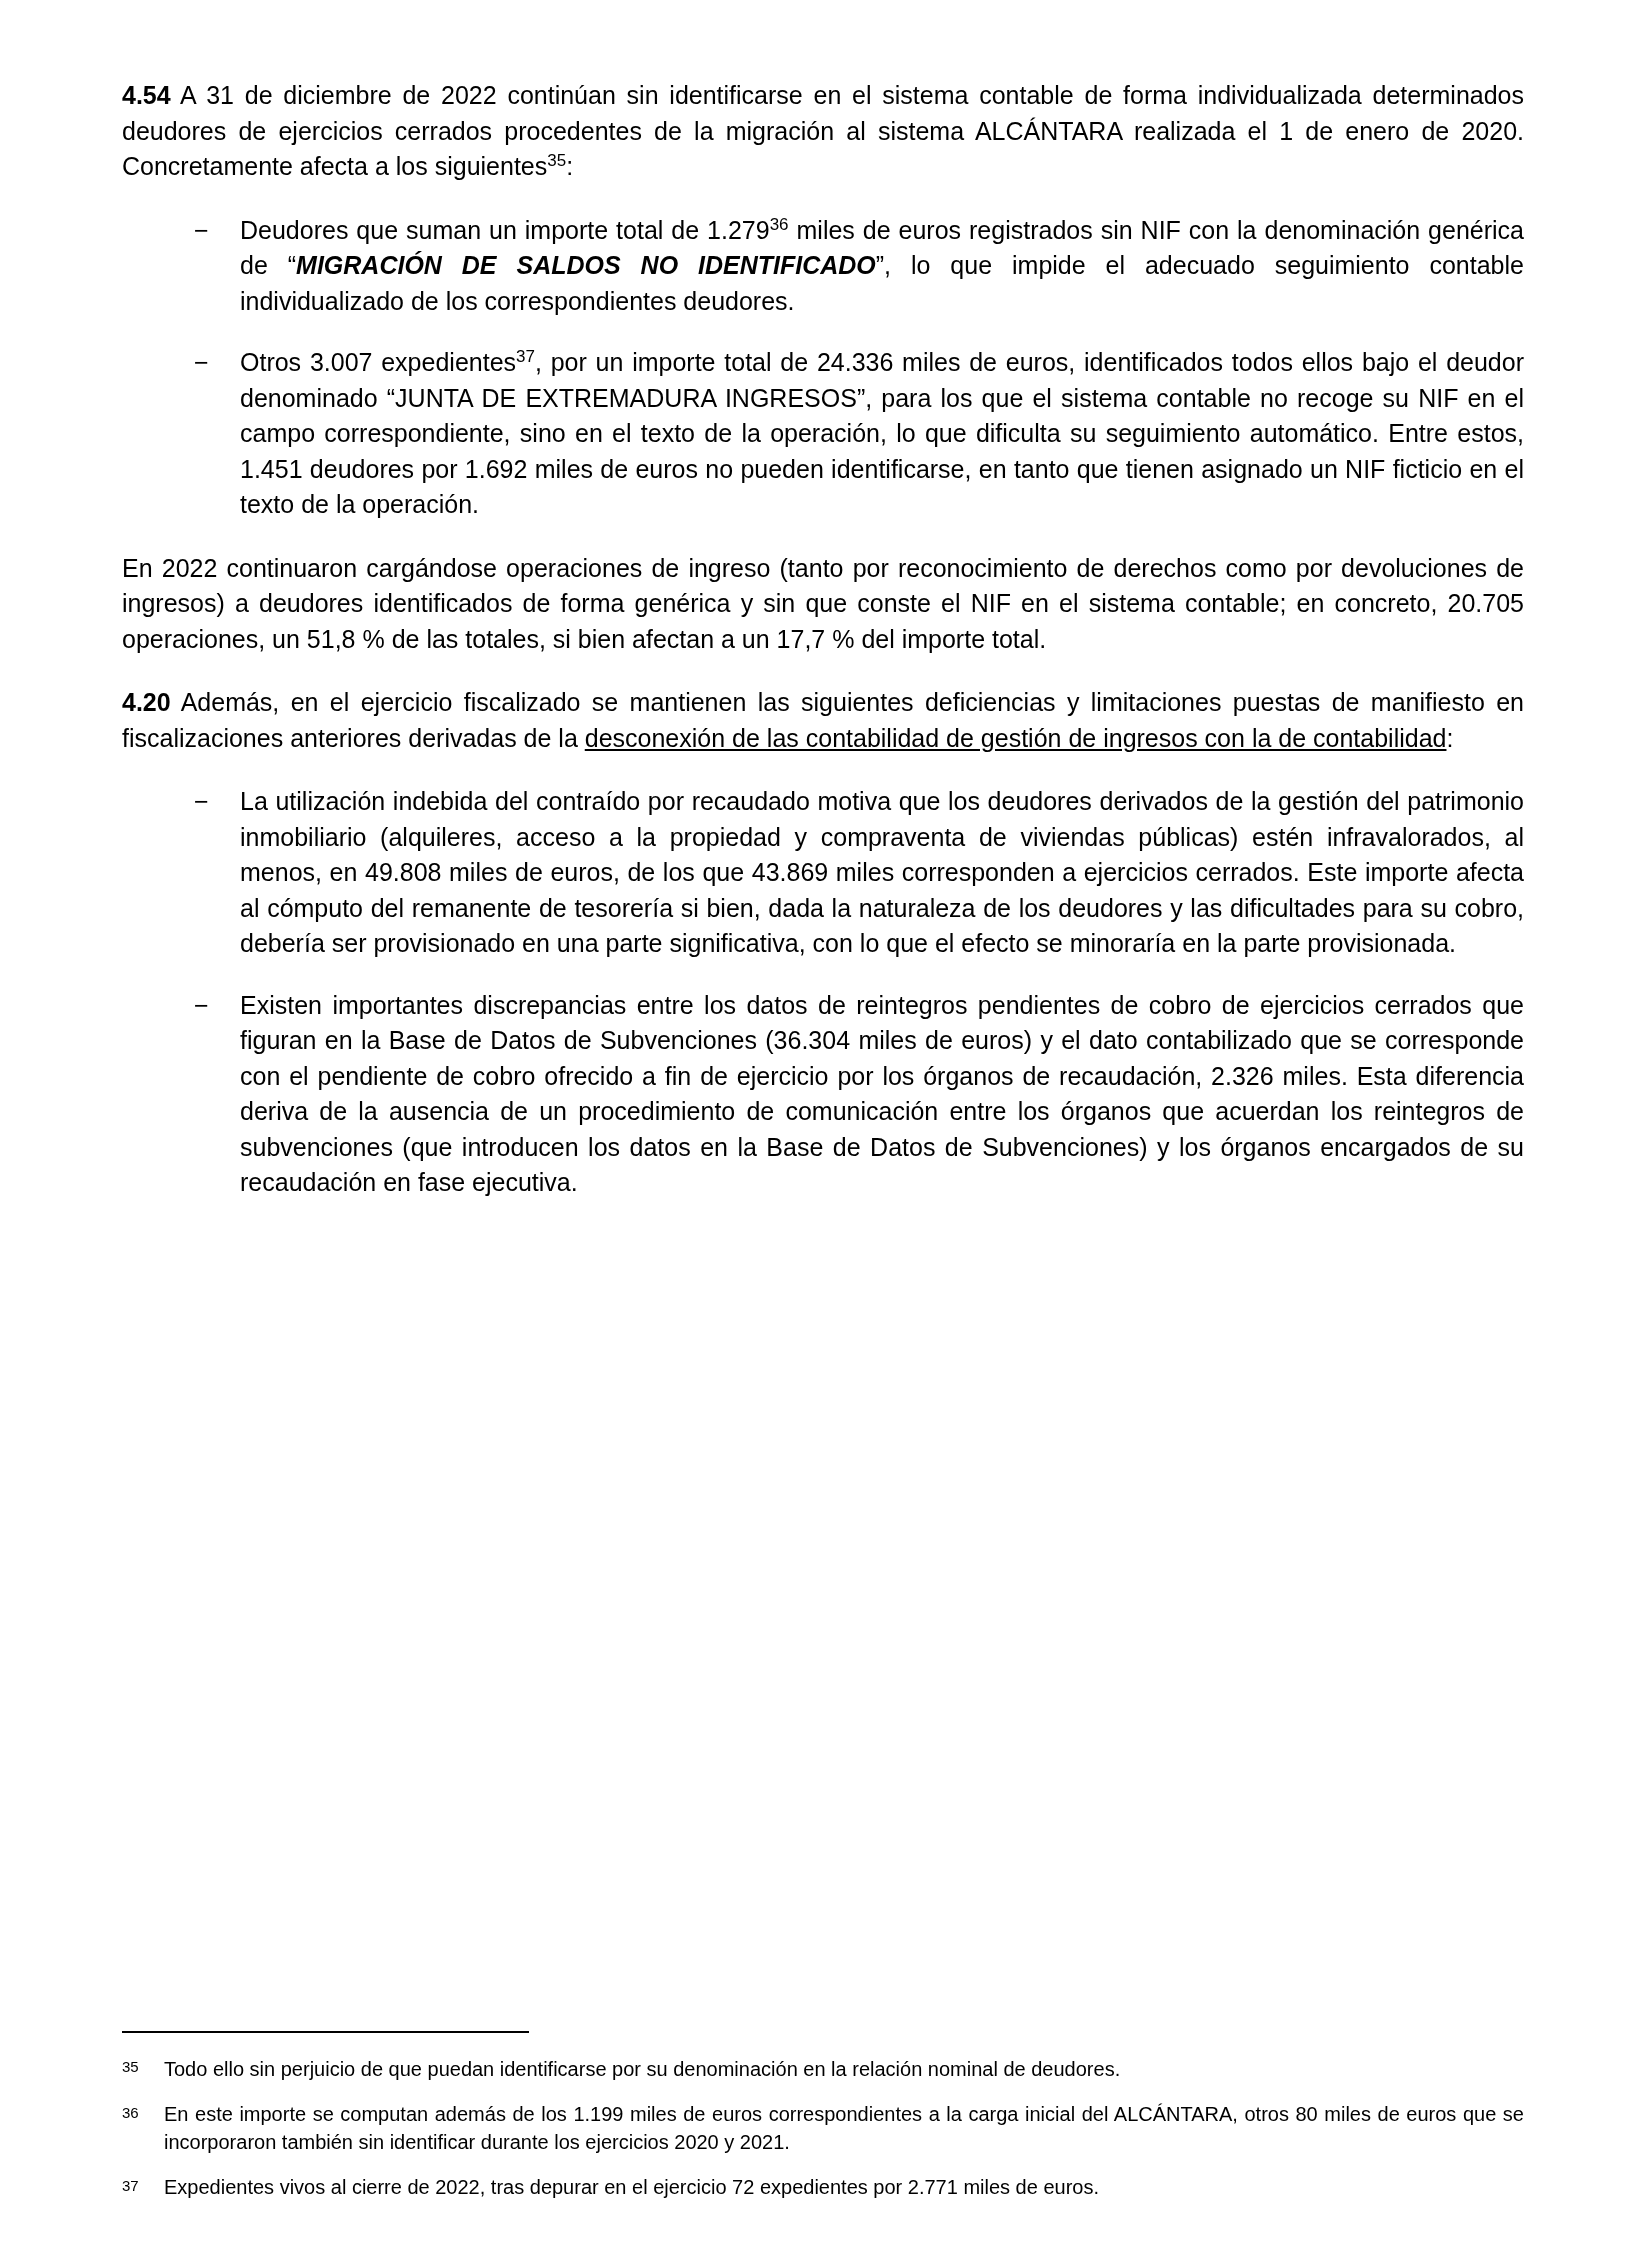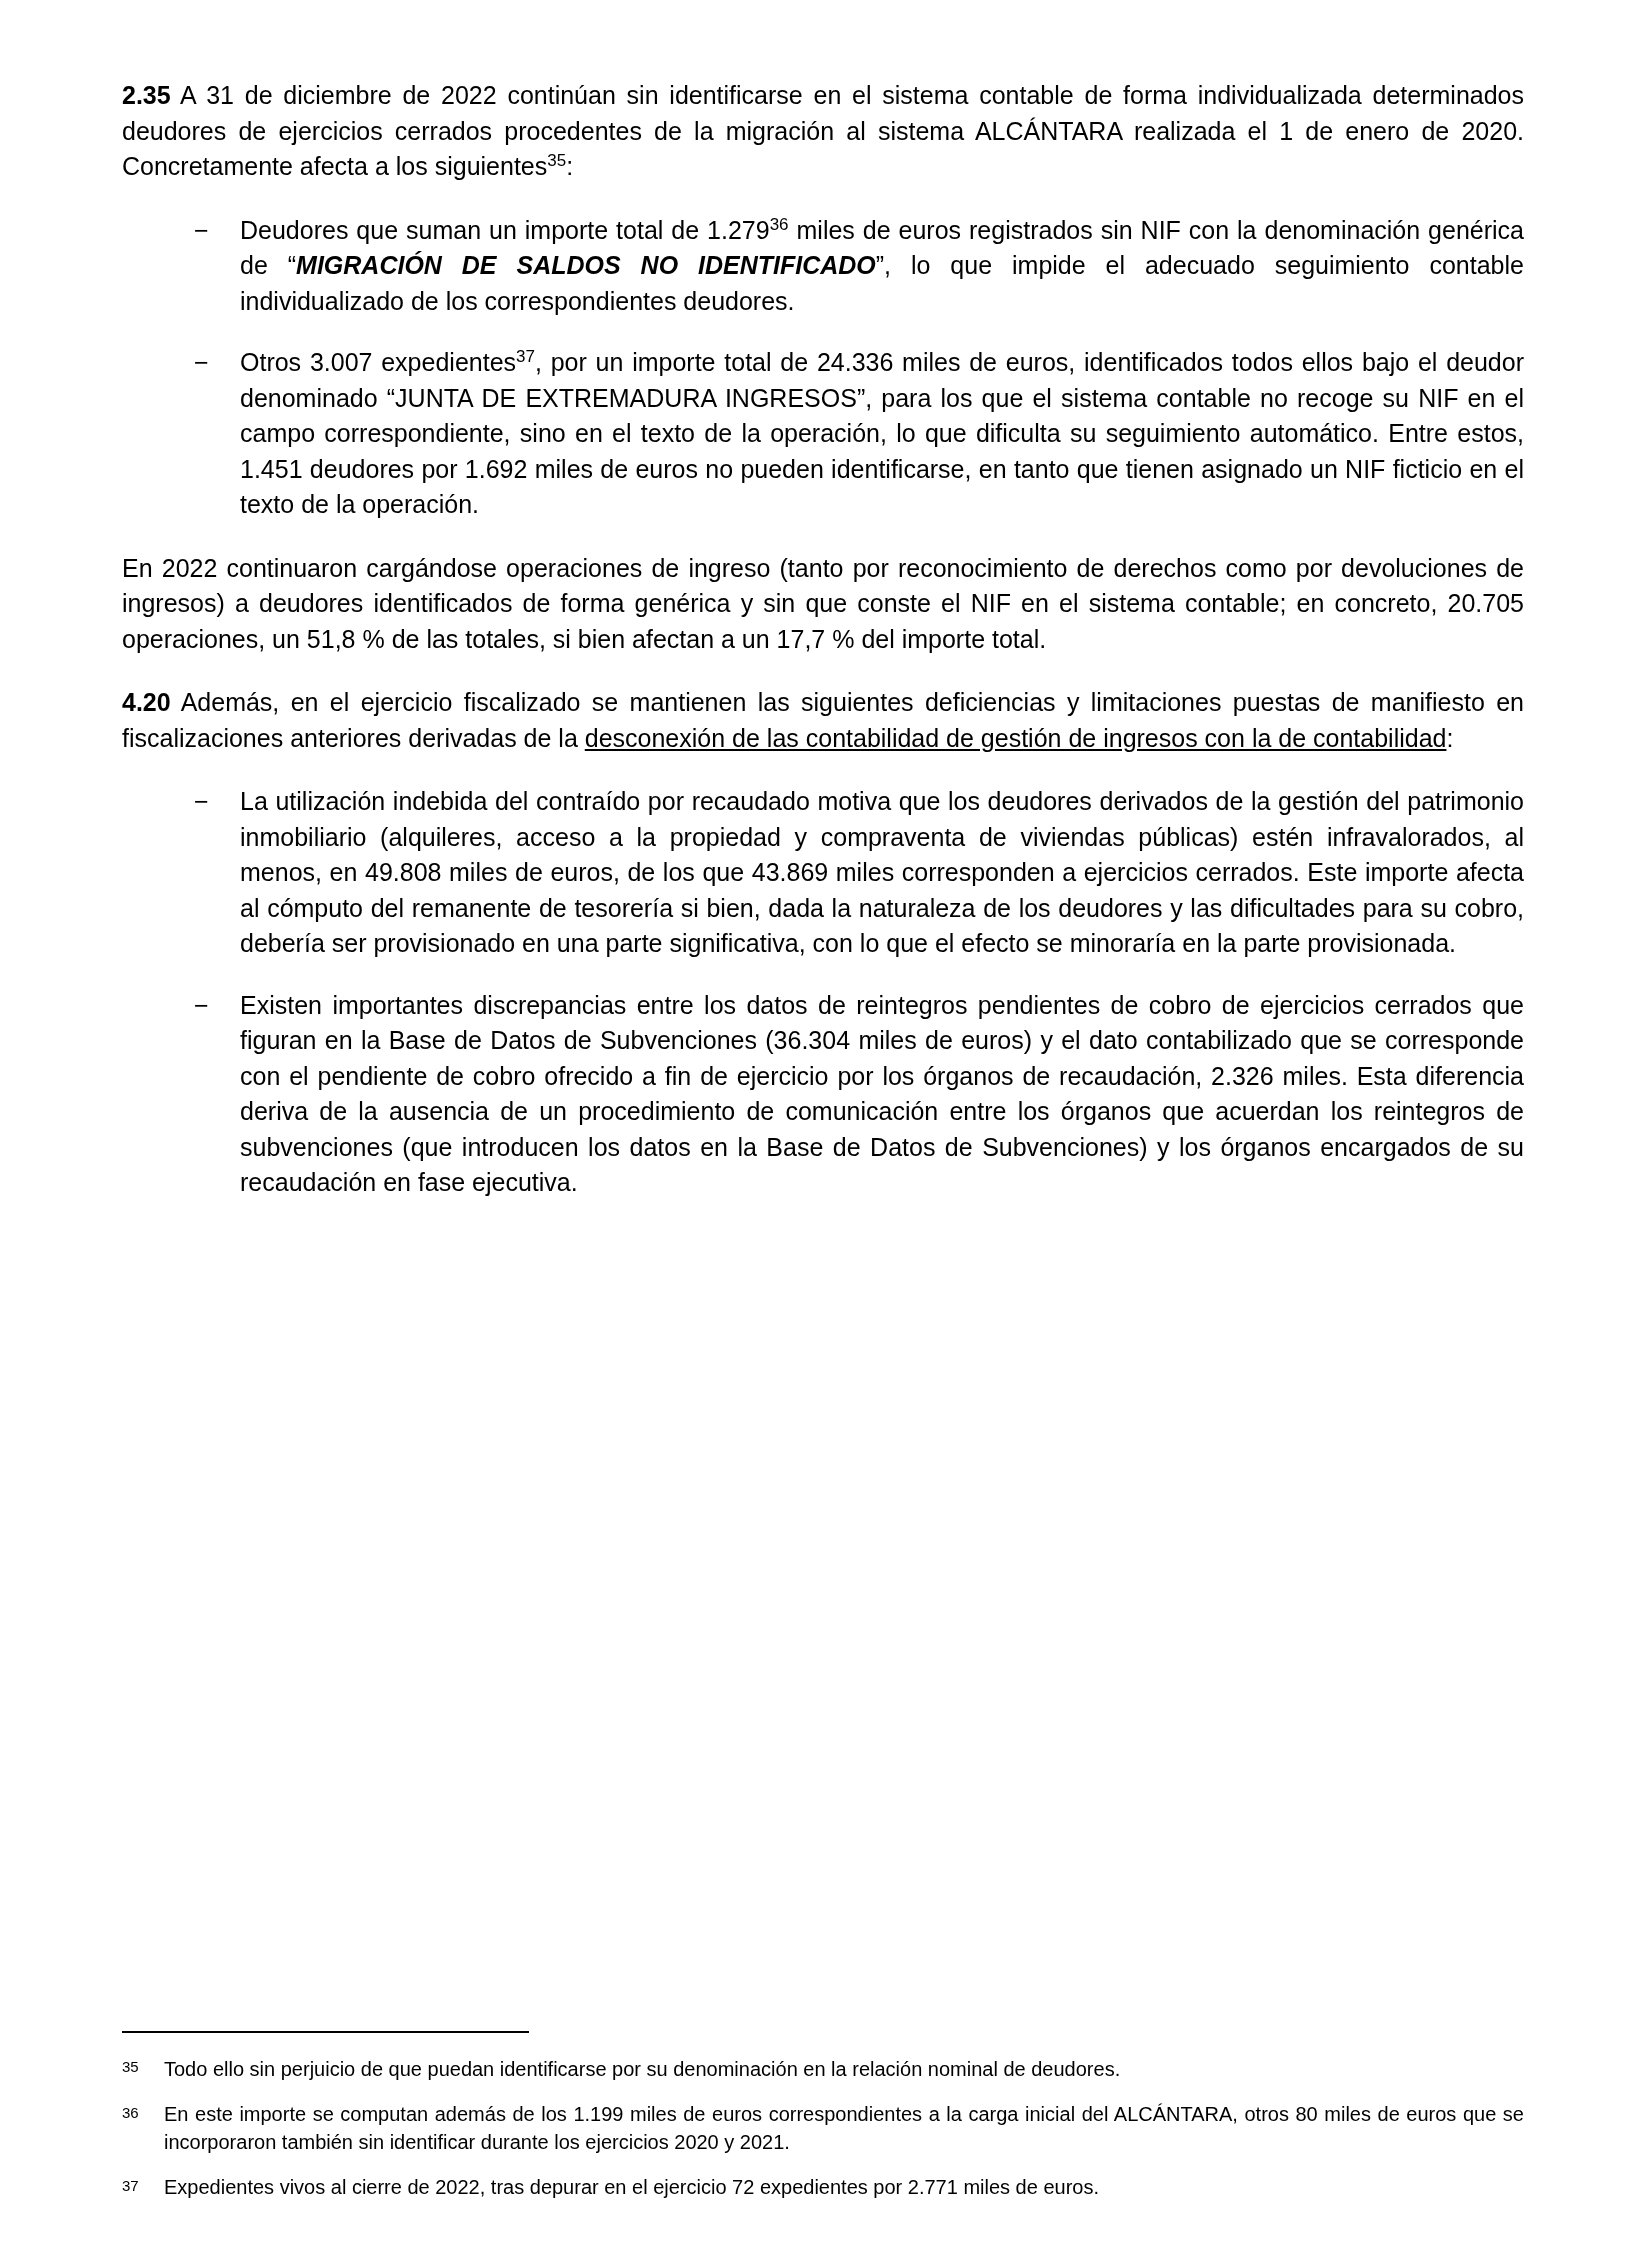--- a/index.html
+++ b/index.html
@@ -95,21 +95,21 @@
     flex: 1 1 auto;
   }
 </style>
 </head>
 <body>
 
 <div class="page">
 
 
   <p class="body-text">
-    <span class="num">2.35</span><span> </span><span>A 31 de diciembre de 2022 continúan sin identificarse en el sistema contable de forma individualizada determinados deudores de ejercicios cerrados procedentes de la migración al sistema ALCÁNTARA realizada el 1 de enero de 2020. Concretamente afecta a los siguientes</span><sup>35</sup><span>:</span>
+    <span class="num">4.54</span><span> </span><span>A 31 de diciembre de 2022 continúan sin identificarse en el sistema contable de forma individualizada determinados deudores de ejercicios cerrados procedentes de la migración al sistema ALCÁNTARA realizada el 1 de enero de 2020. Concretamente afecta a los siguientes</span><sup>35</sup><span>:</span>
   </p>
 
   <ul class="bullet-list">
     <li class="bullet-item">
       <span class="dash">−</span>
       <span>Deudores que suman un importe total de 1.279</span><sup>36</sup><span> miles de euros registrados sin NIF con la denominación genérica de “</span><span class="it">MIGRACIÓN DE SALDOS NO IDENTIFICADO</span><span>”, lo que impide el adecuado seguimiento contable individualizado de los correspondientes deudores.</span>
     </li>
     <li class="bullet-item">
       <span class="dash">−</span>
       <span>Otros 3.007 expedientes</span><sup>37</sup><span>, por un importe total de 24.336 miles de euros, identificados todos ellos bajo el deudor denominado “JUNTA DE EXTREMADURA INGRESOS”, para los que el sistema contable no recoge su NIF en el campo correspondiente, sino en el texto de la operación, lo que dificulta su seguimiento automático. Entre estos, 1.451 deudores por 1.692 miles de euros no pueden identificarse, en tanto que tienen asignado un NIF ficticio en el texto de la operación.</span>

